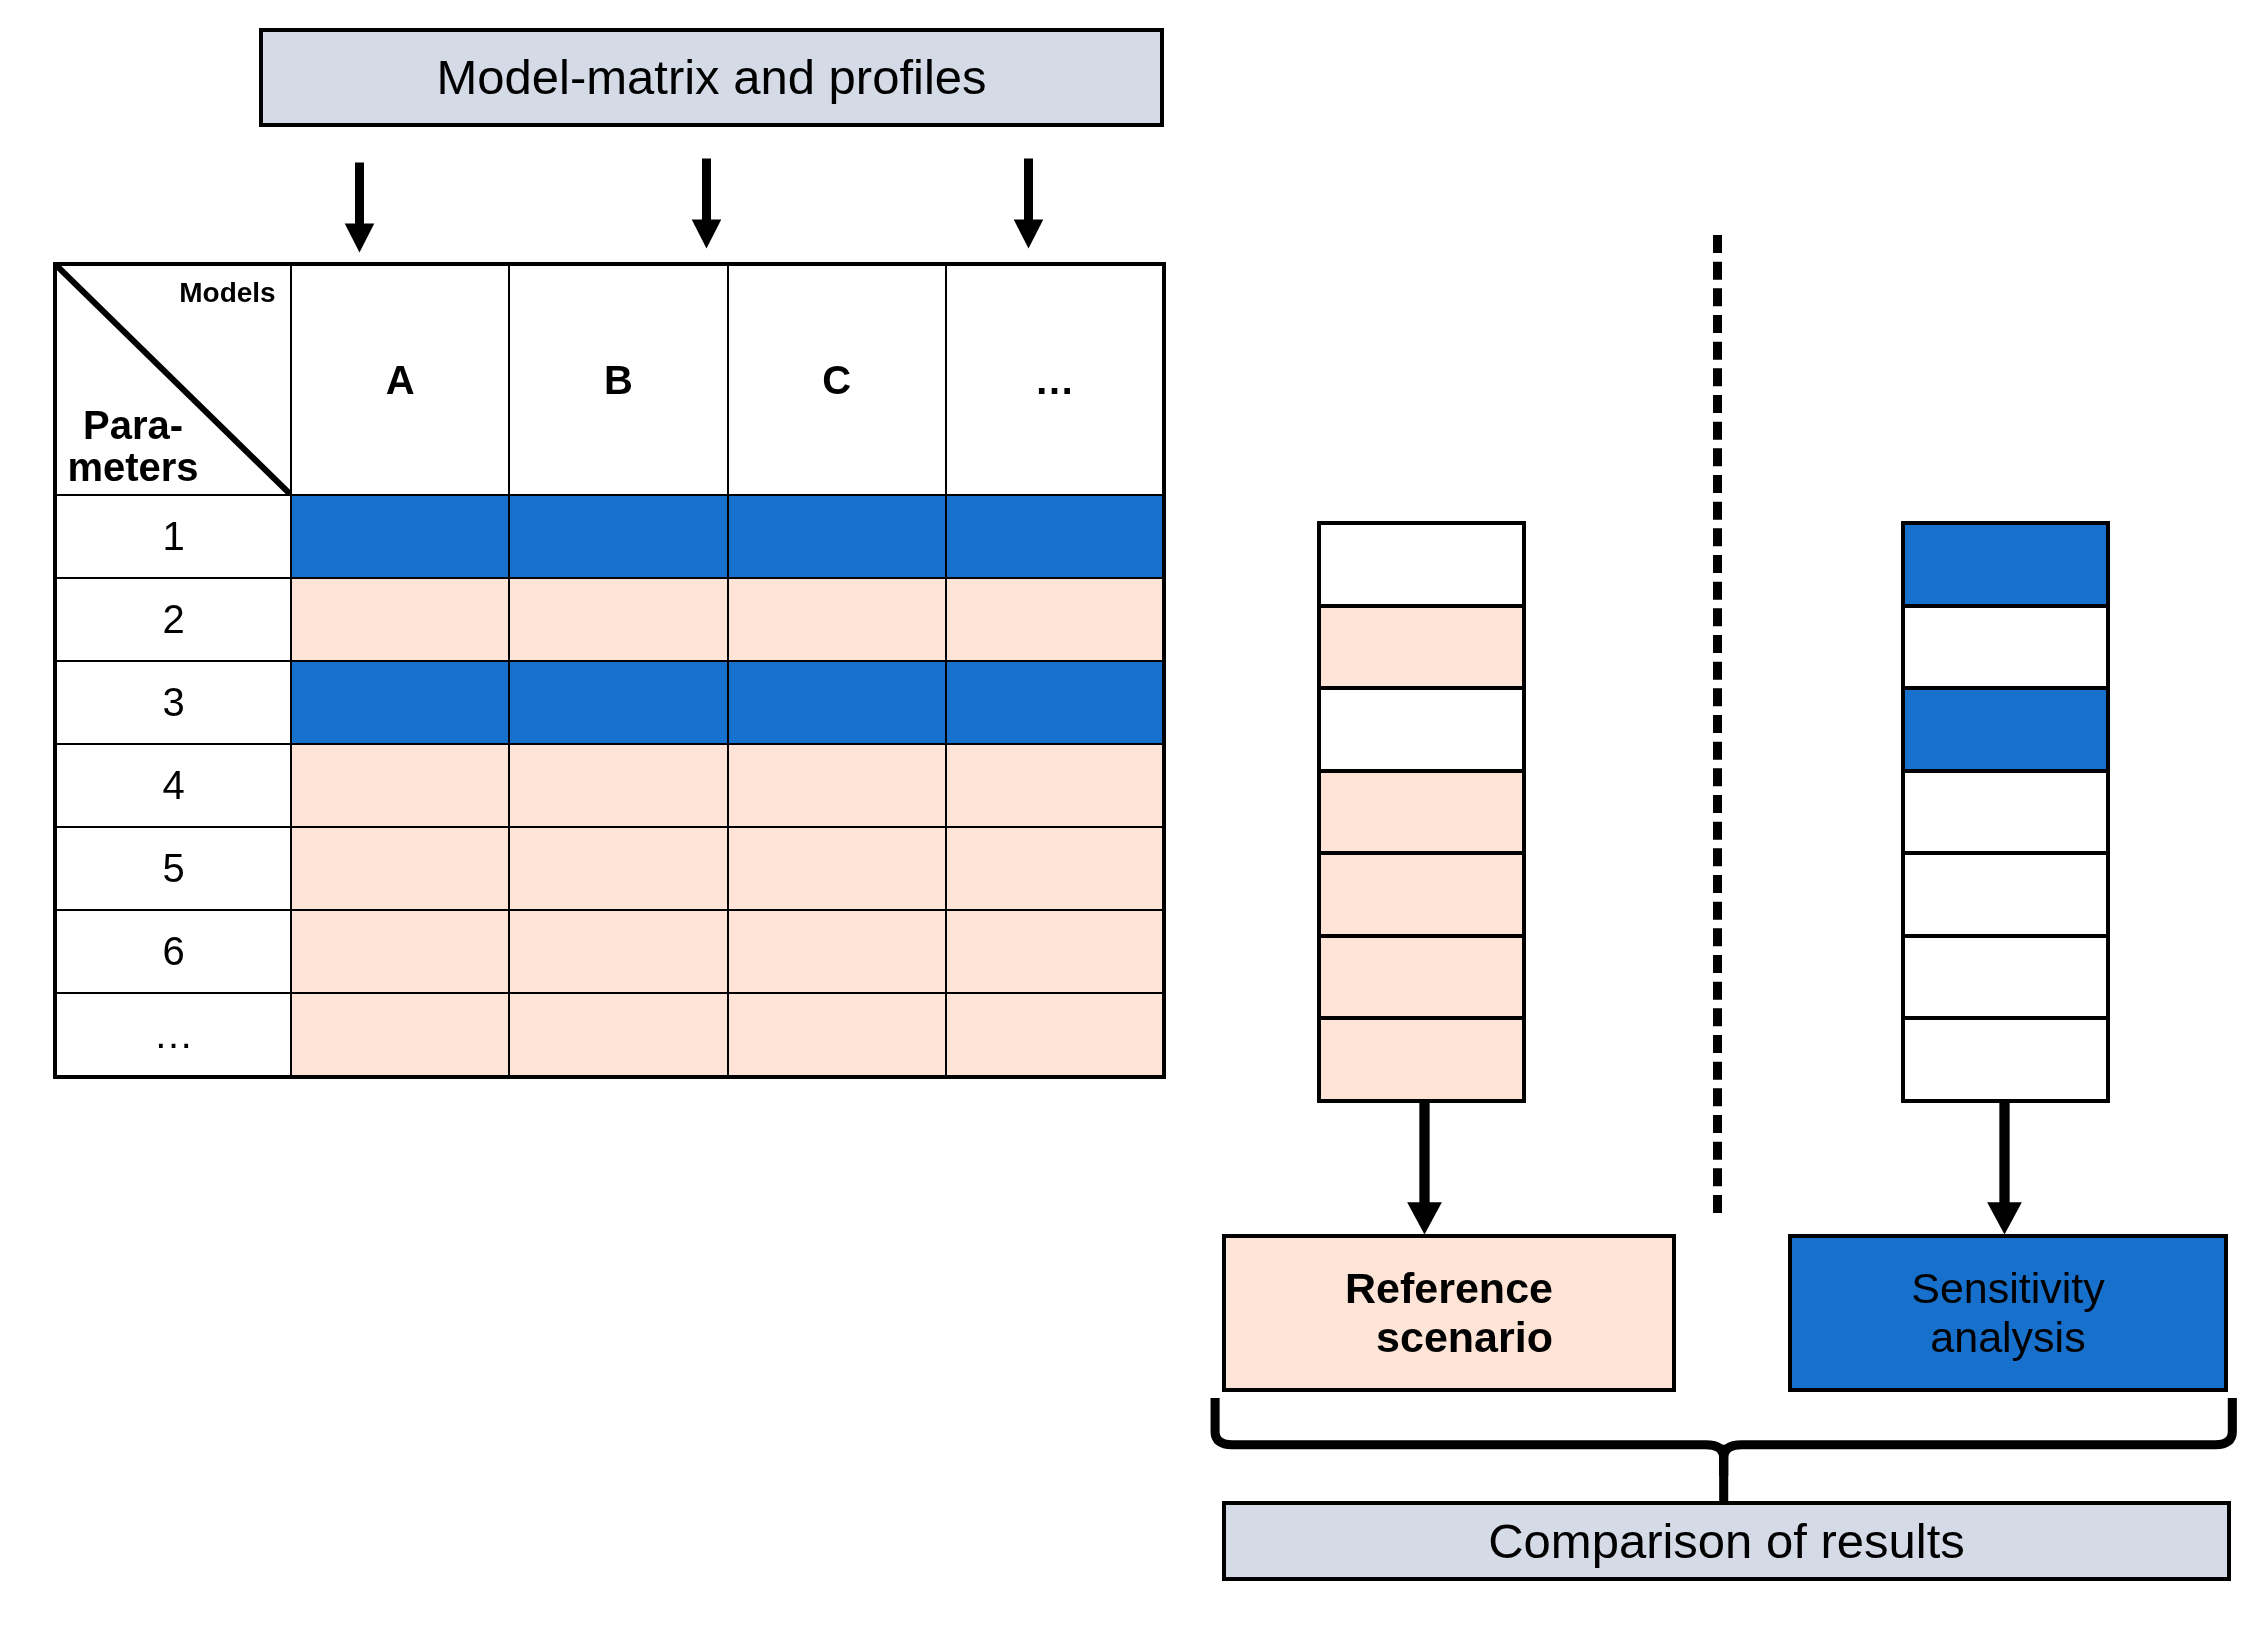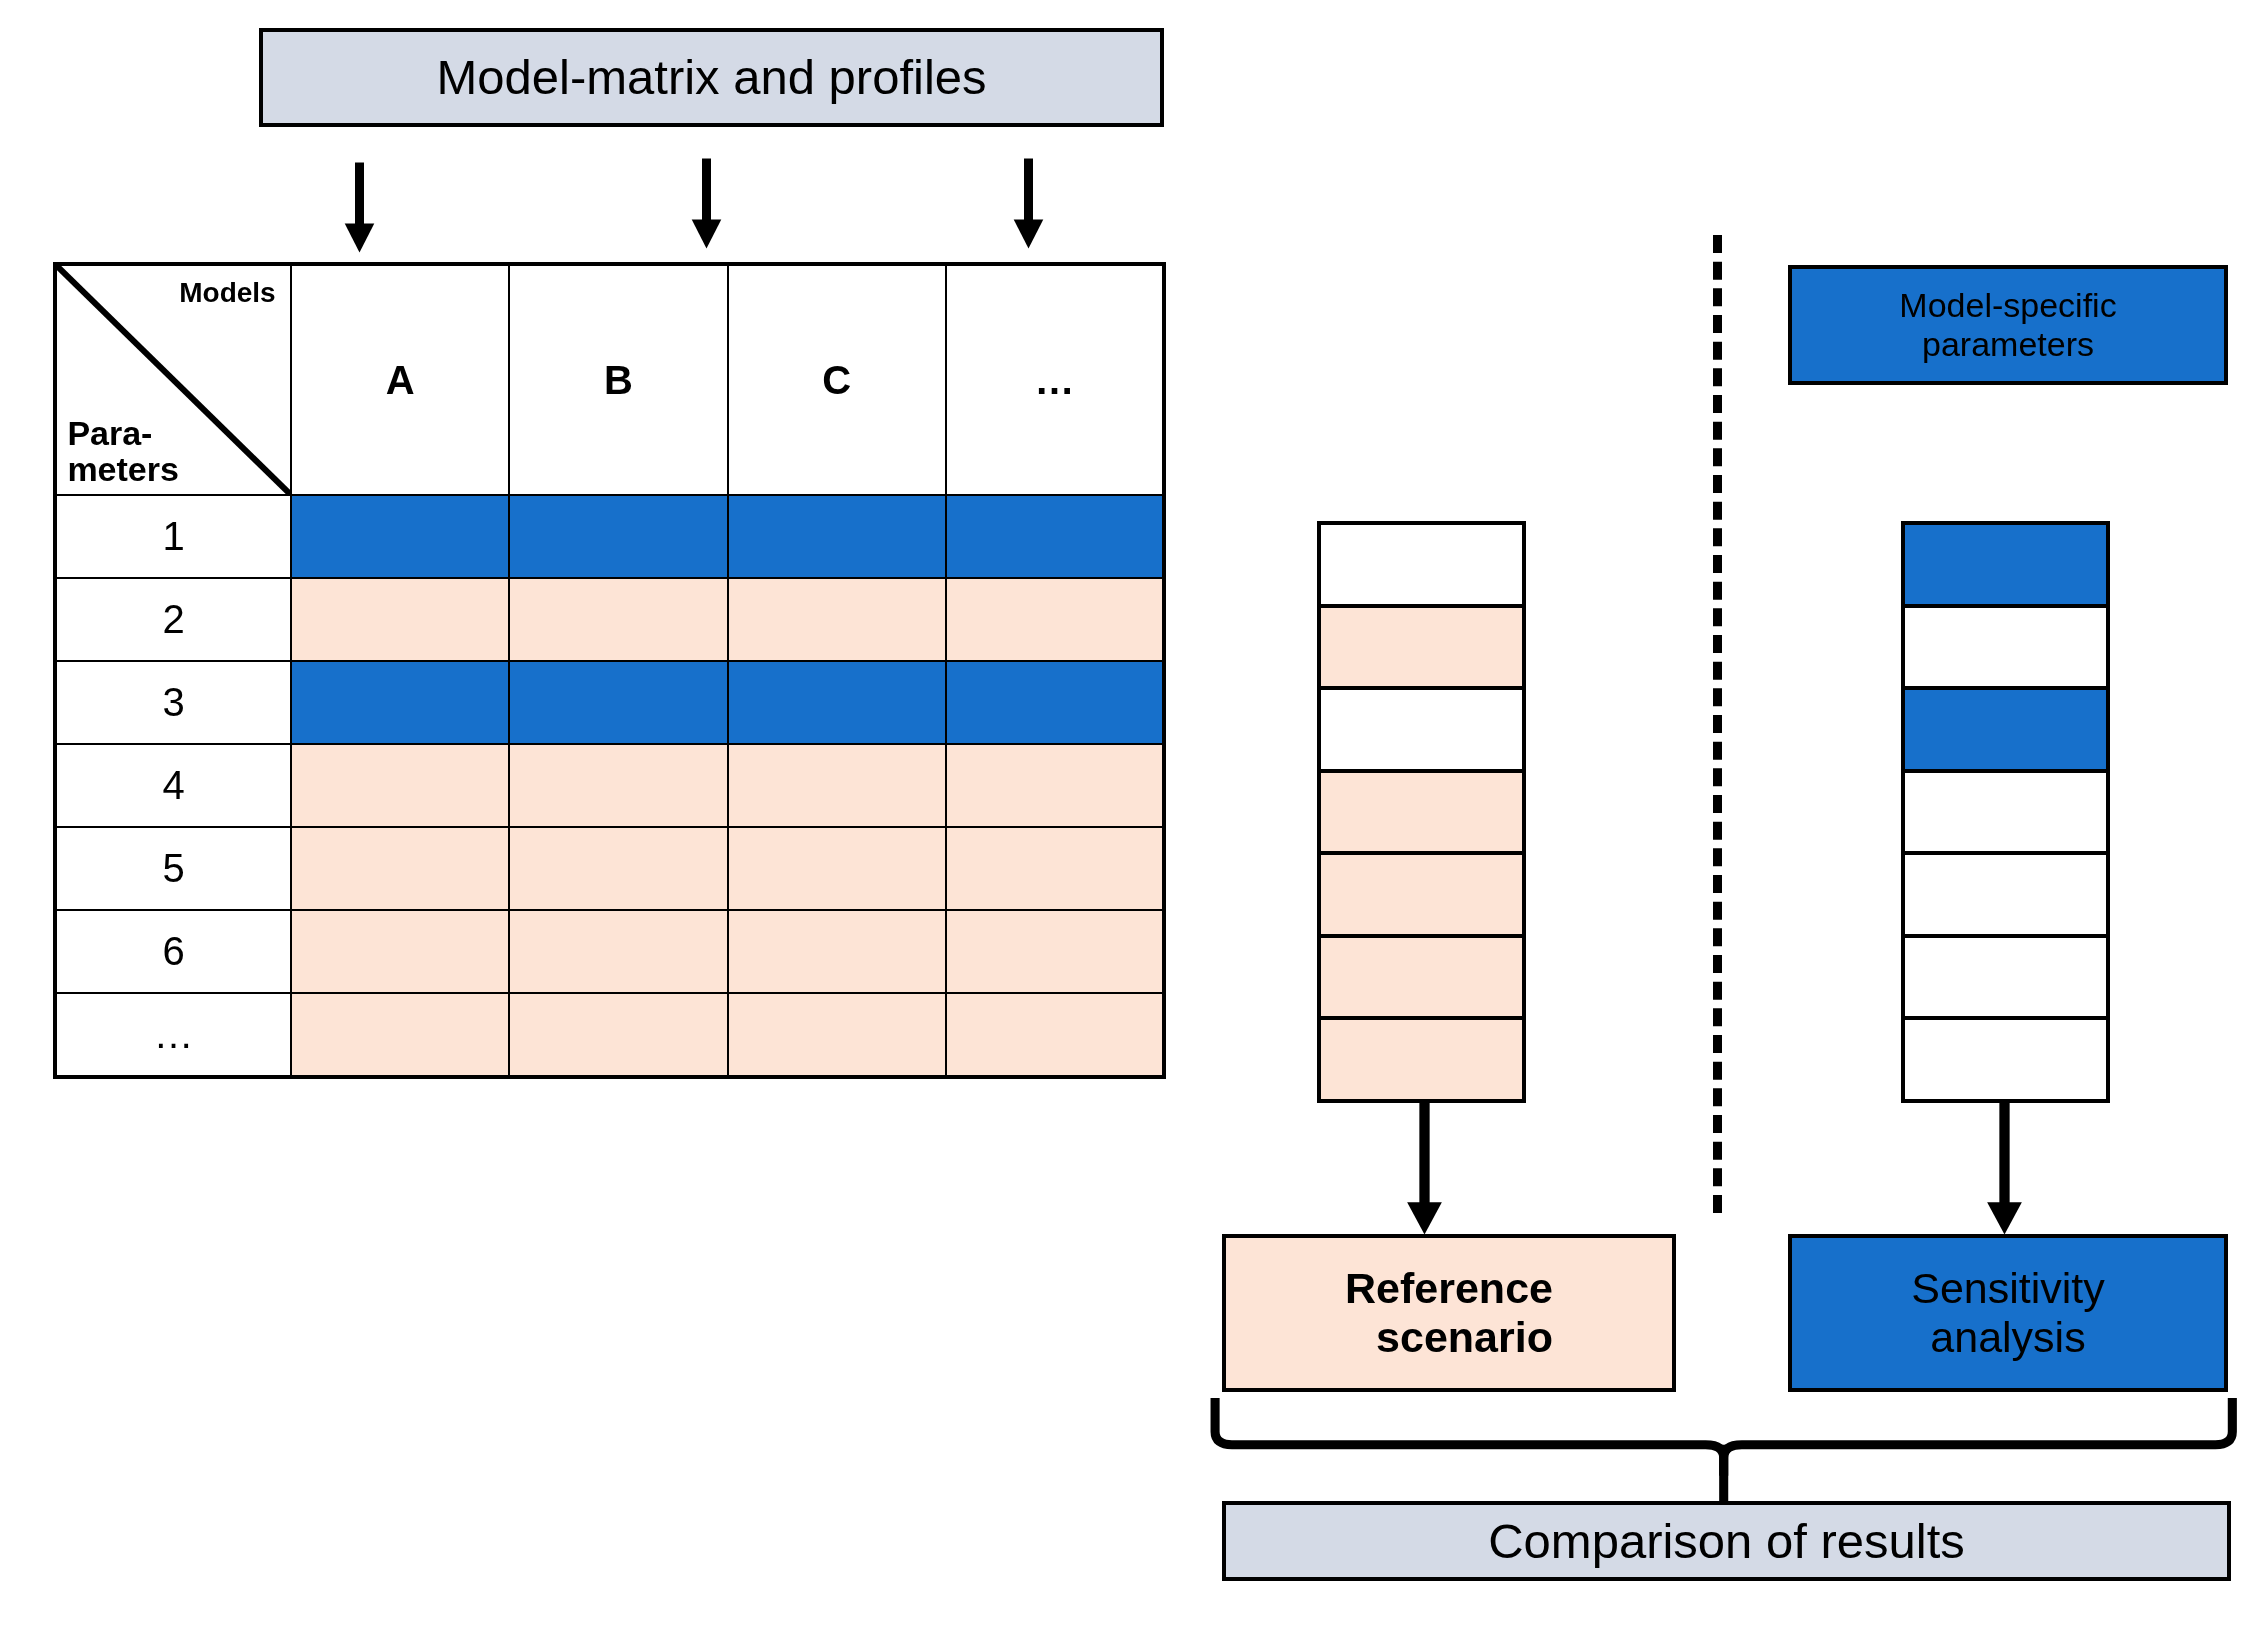--- a/index.html
+++ b/index.html
@@ -132,23 +132,23 @@
     right: 14.3px;
     top: 11.7px;
     font-size: 28px;
     font-weight: bold;
     line-height: 1.05;
   }
   .corner-params {
     position: absolute;
     left: 10.4px;
     bottom: 6.5px;
-    font-size: 34px;
+    font-size: 40px;
     font-weight: bold;
-    text-align: left;
+    text-align: center;
     line-height: 1.05;
   }
   td.cell-blue { background: #1770cb !important; }
   td.cell-peach { background: #fde4d6 !important; }
 
   
   .stack {
     position: absolute;
     box-sizing: border-box;
     border: 4.5px solid #000000;
@@ -267,26 +267,20 @@
       <tr class="data-row">
         <td class="rowlabel">…</td>
         <td class="cell-peach"></td>
         <td class="cell-peach"></td>
         <td class="cell-peach"></td>
         <td class="cell-peach"></td>
       </tr>
     </tbody>
   </table>
 
-  <div class="box" id="legend-specific">
-    <span>
-      <span>Model-specific</span><br>
-      <span>parameters</span>
-    </span>
-  </div>
 
   <div id="divider"></div>
 
   <div class="stack" id="stack-reference">
     <div class="stack-cell"></div>
     <div class="stack-cell peach"></div>
     <div class="stack-cell"></div>
     <div class="stack-cell peach"></div>
     <div class="stack-cell peach"></div>
     <div class="stack-cell peach"></div>

